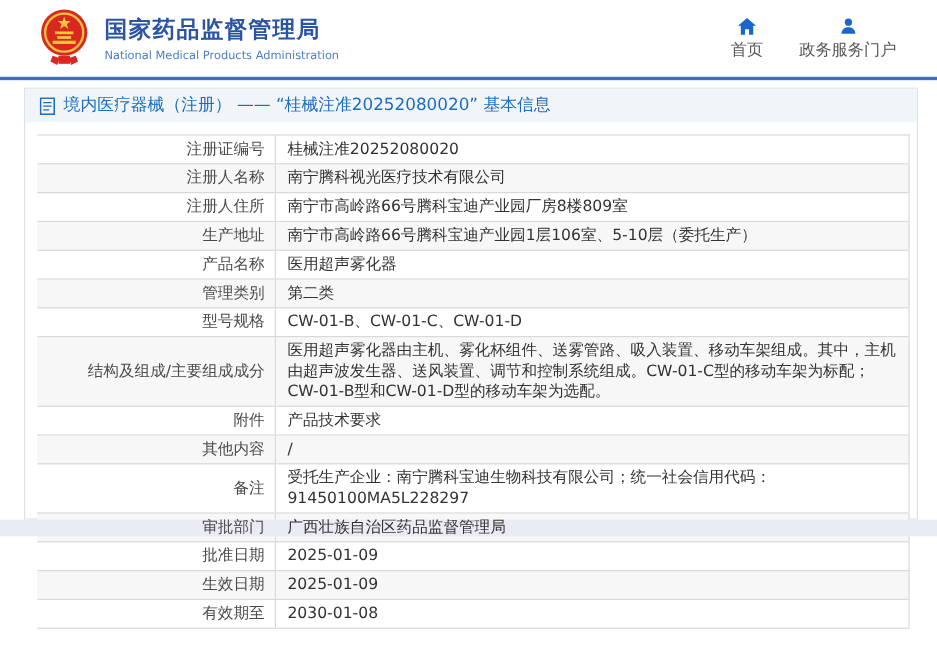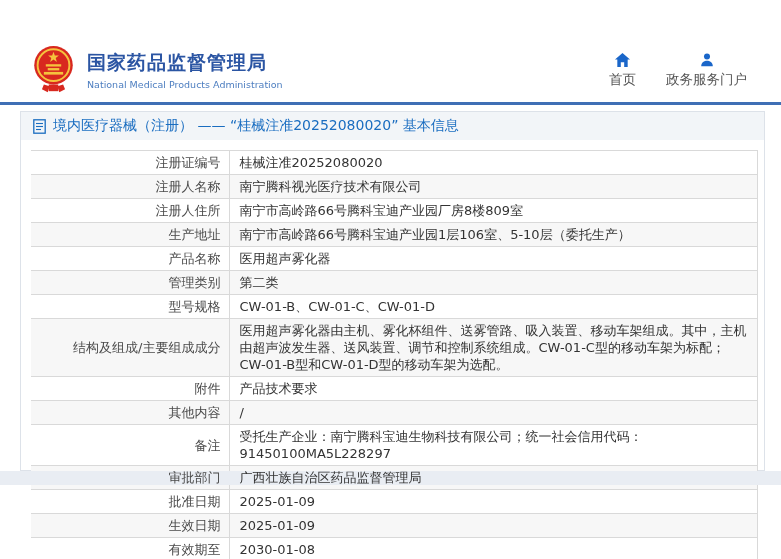--- a/index.html
+++ b/index.html
@@ -1,20 +1,20 @@
 <!DOCTYPE html>
 <html><head>
 <meta charset="utf-8">
 <style>
   * { margin:0; padding:0; box-sizing:border-box; }
   html,body { width:781px; height:559px; overflow:hidden; background:#fff;
     font-family:"DejaVu Sans","Liberation Sans",sans-serif; }
 
   
-  .header { height:64px; display:flex; align-items:center; padding:0 34px 0 30px; background:#fff;margin-top:38px; }
+  .header { height:64px; display:flex; align-items:center; padding:0 34px 0 30px; background:#fff; }
   .logo-block { display:flex; align-items:center; gap:10px; cursor:pointer; }
   .emblem { width:47px; height:52px; }
   .agency-zh { font-size:19px; font-weight:bold; color:#2b55a3; letter-spacing:1px; }
   .agency-en { font-size:9.5px; color:#4d7ec0; margin-top:3px; }
   .nav-query { display:flex; align-items:center; gap:5px; margin-left:32px; font-size:16px;
     color:#2e2e2e; cursor:pointer; }
   .header-right { margin-left:auto; display:flex; gap:30px; }
   .hlink { display:flex; flex-direction:column; align-items:center; gap:3px;
     font-size:13.5px; color:#555; cursor:pointer; }
   .blue-line { height:3px; background:#3f6fb5; }

